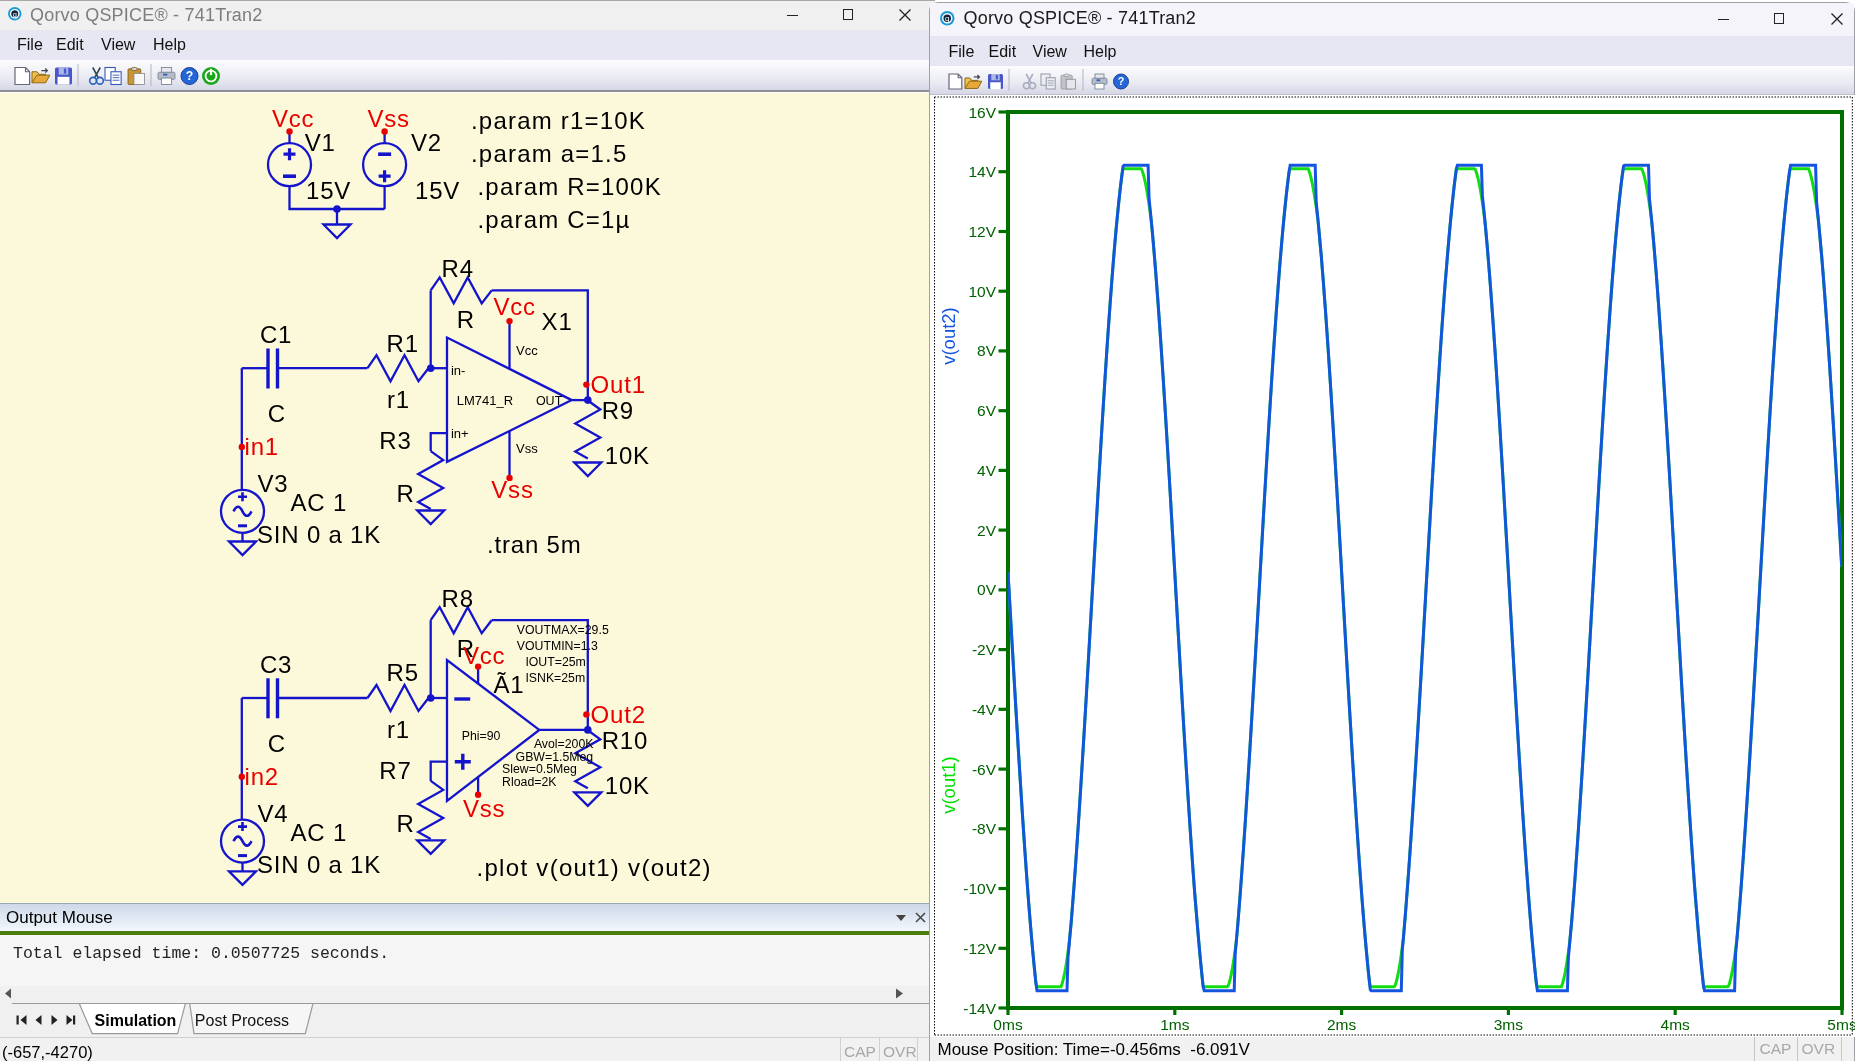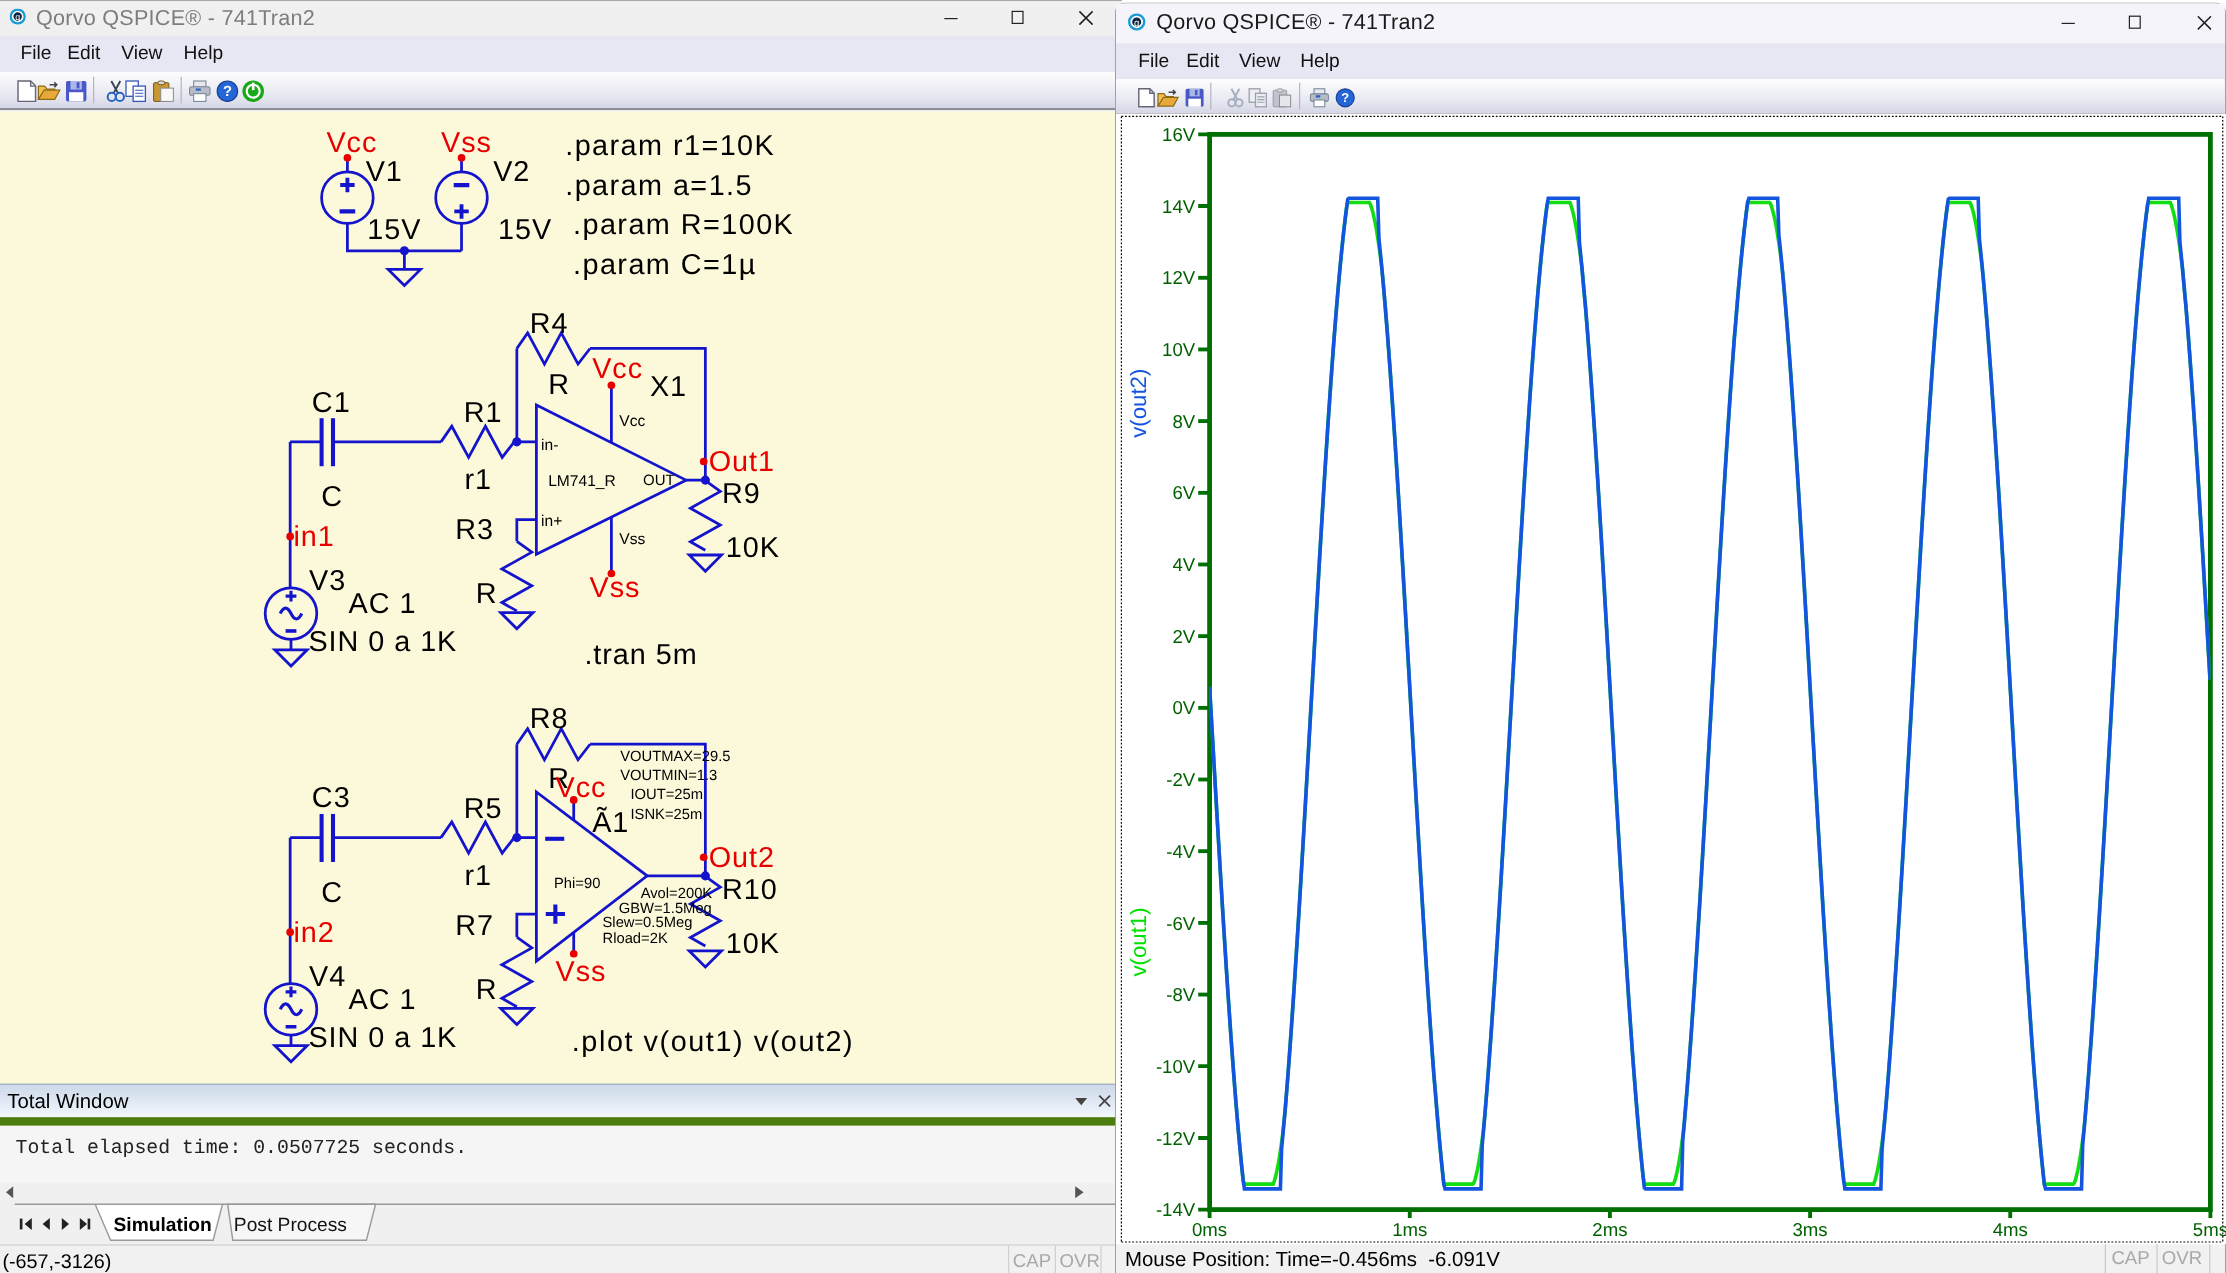--- a/index.html
+++ b/index.html
@@ -222,27 +222,27 @@
 <text x="525.4" y="682.1" font-size="12.3" fill="#000" stroke="none" letter-spacing="0" text-anchor="start">ISNK=25m</text>
 <text x="461.7" y="739.7" font-size="12.3" fill="#000" stroke="none" letter-spacing="0" text-anchor="start">Phi=90</text>
 <text x="533.9" y="748.2" font-size="12.3" fill="#000" stroke="none" letter-spacing="0" text-anchor="start">Avol=200K</text>
 <text x="515.6" y="760.5" font-size="12.3" fill="#000" stroke="none" letter-spacing="0" text-anchor="start">GBW=1.5Meg</text>
 <text x="502.1" y="772.8" font-size="12.3" fill="#000" stroke="none" letter-spacing="0" text-anchor="start">Slew=0.5Meg</text>
 <text x="502.1" y="786.2" font-size="12.3" fill="#000" stroke="none" letter-spacing="0" text-anchor="start">Rload=2K</text>
 <text x="476.5" y="875.9" font-size="24" fill="#000" stroke="none" letter-spacing="1.3" text-anchor="start">.plot v(out1) v(out2)</text>
  </svg>
 
  <div class="abs" style="left:0;top:903px;width:935px;height:28px;background:linear-gradient(#cdd9e9,#f2f7fc);border-top:1px solid #98a8b8">
-   <span class="abs" style="left:6px;top:4px;font-size:17px;color:#000">Total Window</span>
+   <span class="abs" style="left:6px;top:4px;font-size:17px;color:#000">Output Mouse</span>
    <svg class="abs" style="left:896px;top:8px" width="30" height="14">
         <path d="M0 3 l5 6 l5 -6 z" fill="#444"></path>
         <path d="M20 1 l9 9 M29 1 l-9 9" stroke="#444" stroke-width="1.5"></path>
       </svg>
  </div>
- <div class="abs" style="left:0;top:931px;width:935px;height:56px;background:#f5f5f5;border-top:7px solid #4d7c0f">
+ <div class="abs" style="left:0;top:931px;width:935px;height:56px;background:#f5f5f5;border-top:4px solid #4d7c0f">
    <span class="abs" style="left:13px;top:9px;font-family:'Liberation Mono',monospace;font-size:16.5px;color:#222">Total elapsed time: 0.0507725 seconds.</span>
  </div>
  <div class="abs" style="left:0;top:986px;width:935px;height:15px;background:#f0f0f0">
    <svg class="abs" style="left:0;top:0" width="935" height="15">
         <path d="M11 2.5 L5 7.5 L11 12.5 z" fill="#555"></path>
         <path d="M896 2.5 L903 7.5 L896 12.5 z" fill="#555"></path>
       </svg>
  </div>
  <div class="abs" style="left:12px;top:1001px;width:935px;height:36px;background:#f0f0f0">
   <svg class="abs" style="left:0;top:0" width="935" height="36">
@@ -256,21 +256,21 @@
           <path d="M29.5 14 L23.5 19 L29.5 24 z"></path>
           <path d="M39.5 14 L45.5 19 L39.5 24 z"></path>
           <path d="M54.5 14 L60.5 19 L54.5 24 z"></path>
           <rect x="61" y="14.5" width="2.2" height="9"></rect>
         </g>
     <text x="123.5" y="25" font-size="16" font-weight="bold" fill="#000" text-anchor="middle" font-family="Liberation Sans">Simulation</text>
     <text x="230" y="25" font-size="16" fill="#111" text-anchor="middle" font-family="Liberation Sans">Post Process</text>
   </svg>
  </div>
  <div class="abs" style="left:0;top:1036.5px;width:935px;height:24.5px;background:#f1f1f1;border-top:1px solid #d0d0d0">
-   <span class="abs" style="left:2px;top:5px;font-size:16.5px;color:#000">(-657,-3126)</span>
+   <span class="abs" style="left:2px;top:5px;font-size:16.5px;color:#000">(-657,-4270)</span>
    <div class="abs" style="left:840px;top:0;width:1px;height:24.5px;background:#d0d0d0"></div>
    <div class="abs" style="left:879px;top:0;width:1px;height:24.5px;background:#d0d0d0"></div>
    <div class="abs" style="left:917px;top:0;width:1px;height:24.5px;background:#d0d0d0"></div>
    <span class="abs" style="left:844px;top:5px;font-size:15.5px;color:#a8a8a8">CAP</span>
    <span class="abs" style="left:883px;top:5px;font-size:15.5px;color:#a8a8a8">OVR</span>
  </div>
 </div>
 
 <div class="abs" style="left:928.5px;top:2px;width:926px;height:1059px;background:#fff;border:1.2px solid #a0a0a8;border-bottom:none;border-radius:9px 9px 0 0">
  <div class="abs" style="left:0;top:0;width:924px;height:33px;background:#f4f4fa">

